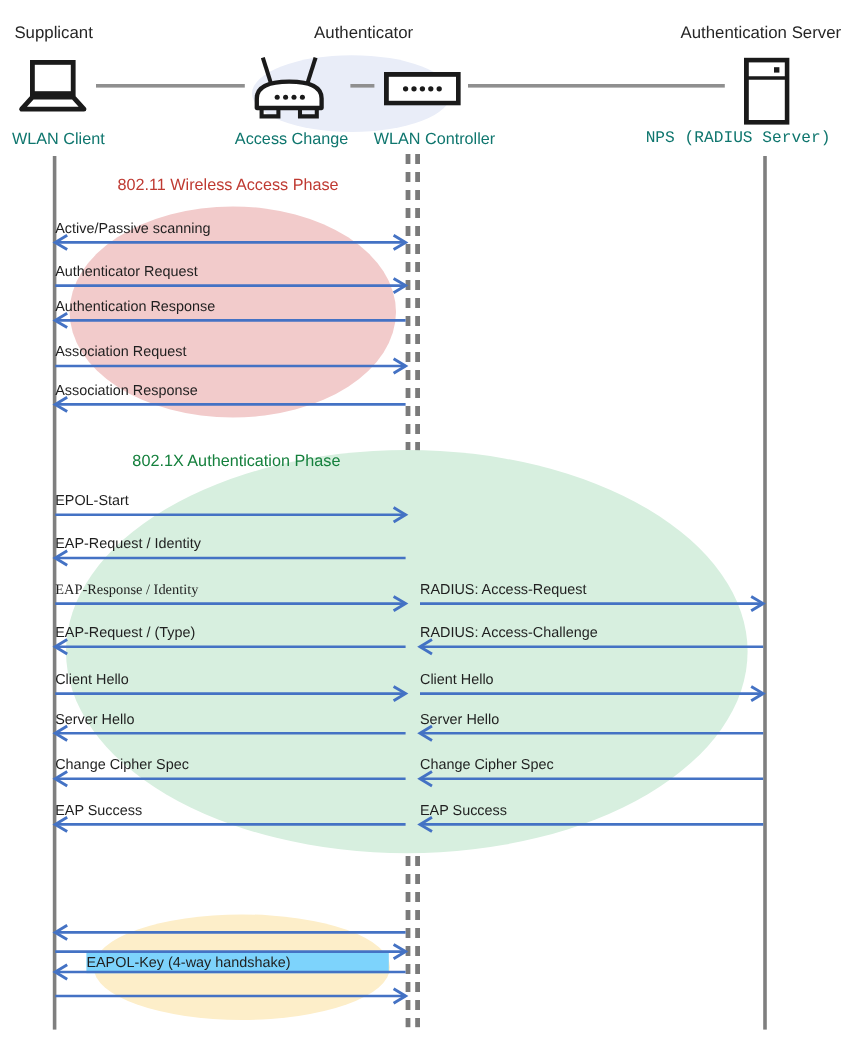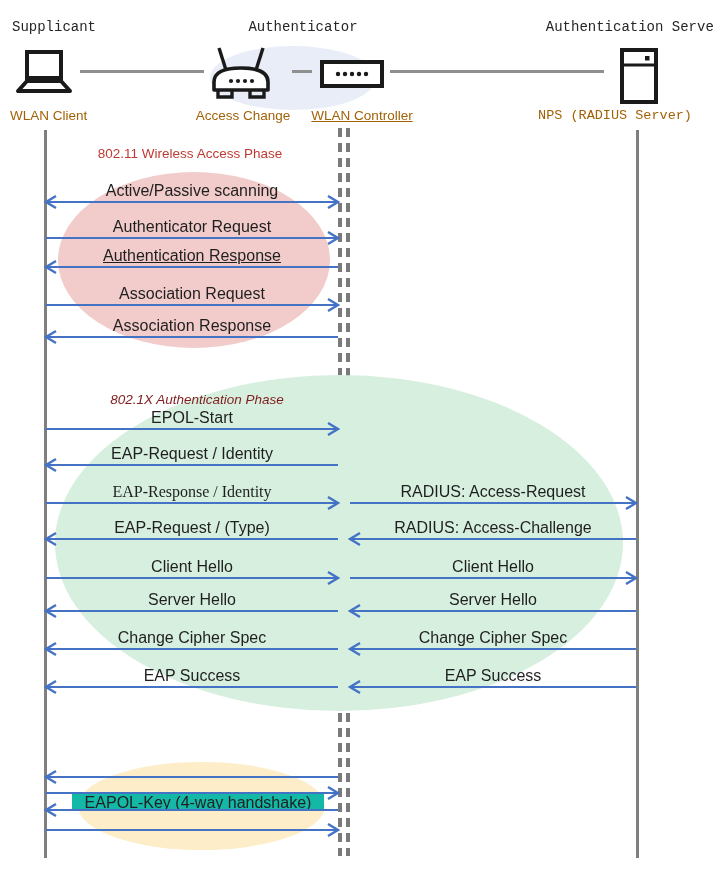--- a/index.html
+++ b/index.html
@@ -1,45 +1,45 @@
 <!DOCTYPE html>
 <html><head>
 <meta charset="utf-8">
 <style>
   html,body{margin:0;padding:0;background:#fff;}
   .stage{
     position:relative;width:713px;height:875px;background:#fff;overflow:hidden;
     font-family:"Liberation Sans",sans-serif;color:#262626;
   }
   
-  .role{position:absolute;font-size:14px;color:#262626;white-space:nowrap;font-family:Liberation Mono, monospace;}
+  .role{position:absolute;font-size:14px;color:#262626;white-space:nowrap;}
   .role.centered{transform:translateX(-50%);}
-  .dev-label{position:absolute;font-size:13.5px;color:#a16207;white-space:nowrap;transform:translateX(-50%);}
+  .dev-label{position:absolute;font-size:13.5px;color:#0f766e;white-space:nowrap;transform:translateX(-50%);}
   .dev-label.left-anchor{transform:none;}
   .conn{position:absolute;height:3px;background:#8f8f8f;}
   .hdr-ellipse{position:absolute;left:210px;top:46px;width:166px;height:64px;border-radius:50%;background:#e9edf8;}
   .icon{position:absolute;}
   
   .lifeline{position:absolute;top:130px;height:728px;width:3px;background:#7f7f7f;}
   .lifeline-dashed{position:absolute;top:128px;height:728px;width:4px;
     background:repeating-linear-gradient(to bottom,#7a7a7a 0px,#7a7a7a 9px,transparent 9px,transparent 15px);}
   
   .phase-ellipse{position:absolute;border-radius:50%;z-index:1;}
   .el-80211{left:58px;top:172px;width:272px;height:176px;background:#f2cbcb;}
   .el-8021x{left:55px;top:375px;width:568px;height:336px;background:#d7efdf;}
   .el-keyex{left:78px;top:762px;width:247px;height:88px;background:#fdeec9;}
   
   .phase-title{position:absolute;z-index:3;font-size:13.5px;white-space:nowrap;transform:translateX(-50%);text-align:left;}
   .pt-80211{left:190px;top:146px;color:#bf3a32;}
-  .pt-8021x{left:197px;top:392px;color:#7f1d1d;font-style:italic;}
+  .pt-8021x{left:197px;top:376px;color:#15803d;}
   .pt-keyex{left:190px;top:722px;color:#e5924c;line-height:18px;}
   
-  #labels .msg-label{position:absolute;z-index:4;height:17px;line-height:17px;font-size:16px;
-    color:#1f1f1f;text-align:center;white-space:nowrap;}
-  #labels .msg-label-bg{background:#14b8a6;}
+  #labels .msg-label{position:absolute;z-index:4;height:17px;line-height:17px;font-size:12px;
+    color:#1f1f1f;text-align:left;white-space:nowrap;}
+  #labels .msg-label-bg{background:#7dd3fc;}
   #arrow-layer{position:absolute;left:0;top:0;z-index:5;pointer-events:none;}
   .lifelines,.header,.phases{position:absolute;inset:0;}
 </style>
 </head>
 <body>
 
 <div class="stage">
 
   <div class="header">
     <div class="hdr-ellipse"></div>
@@ -87,21 +87,21 @@
     <div class="icon" style="left:620px;top:48px;">
       <svg width="38" height="56" viewBox="0 0 38 56">
         <rect x="2" y="2" width="34" height="52" fill="#fff" stroke="#1a1a1a" stroke-width="4"></rect>
         <line x1="2" y1="17" x2="36" y2="17" stroke="#1a1a1a" stroke-width="3"></line>
         <rect x="25" y="8" width="4.5" height="4.5" fill="#1a1a1a"></rect>
       </svg>
     </div>
 
     <div class="dev-label left-anchor" style="left:10px;top:108px;">WLAN Client</div>
     <div class="dev-label" style="left:243px;top:108px;">Access Change</div>
-    <div class="dev-label" style="left:362px;top:108px;text-decoration:underline;">WLAN Controller</div>
+    <div class="dev-label" style="left:362px;top:108px;">WLAN Controller</div>
     <div class="dev-label" style="left:615px;top:108px;font-family:Liberation Mono, monospace;">NPS (RADIUS Server)</div>
   </div>
 
   <div class="phases">
     <div class="phase-ellipse el-80211"></div>
     <div class="phase-ellipse el-8021x"></div>
     <div class="phase-ellipse el-keyex"></div>
   </div>
 
   <div class="lifelines">
@@ -112,21 +112,21 @@
   </div>
 
   <div class="phase-title pt-80211">802.11 Wireless Access Phase</div>
   <div class="phase-title pt-8021x">802.1X Authentication Phase</div>
   <div class="phase-title pt-keyex">
   </div>
 
   <div id="labels">
       <div class="msg-label" style="left: 46px; width: 292px; top: 182px;">Active/Passive scanning</div>
       <div class="msg-label" style="left: 46px; width: 292px; top: 218px;">Authenticator Request</div>
-      <div class="msg-label" style="left: 46px; width: 292px; top: 247px; text-decoration: underline;">Authentication Response</div>
+      <div class="msg-label" style="left: 46px; width: 292px; top: 247px;">Authentication Response</div>
       <div class="msg-label" style="left: 46px; width: 292px; top: 285px;">Association Request</div>
       <div class="msg-label" style="left: 46px; width: 292px; top: 317px;">Association Response</div>
       <div class="msg-label" style="left: 46px; width: 292px; top: 409px;">EPOL-Start</div>
       <div class="msg-label" style="left: 46px; width: 292px; top: 445px;">EAP-Request / Identity</div>
       <div class="msg-label" style="left: 46px; width: 292px; top: 483px; font-family: Liberation Serif, serif;">EAP-Response / Identity</div>
       <div class="msg-label" style="left: 350px; width: 286px; top: 483px;">RADIUS: Access-Request</div>
       <div class="msg-label" style="left: 46px; width: 292px; top: 519px;">EAP-Request / (Type)</div>
       <div class="msg-label" style="left: 350px; width: 286px; top: 519px;">RADIUS: Access-Challenge</div>
       <div class="msg-label" style="left: 46px; width: 292px; top: 558px;">Client Hello</div>
       <div class="msg-label" style="left: 350px; width: 286px; top: 558px;">Client Hello</div>

